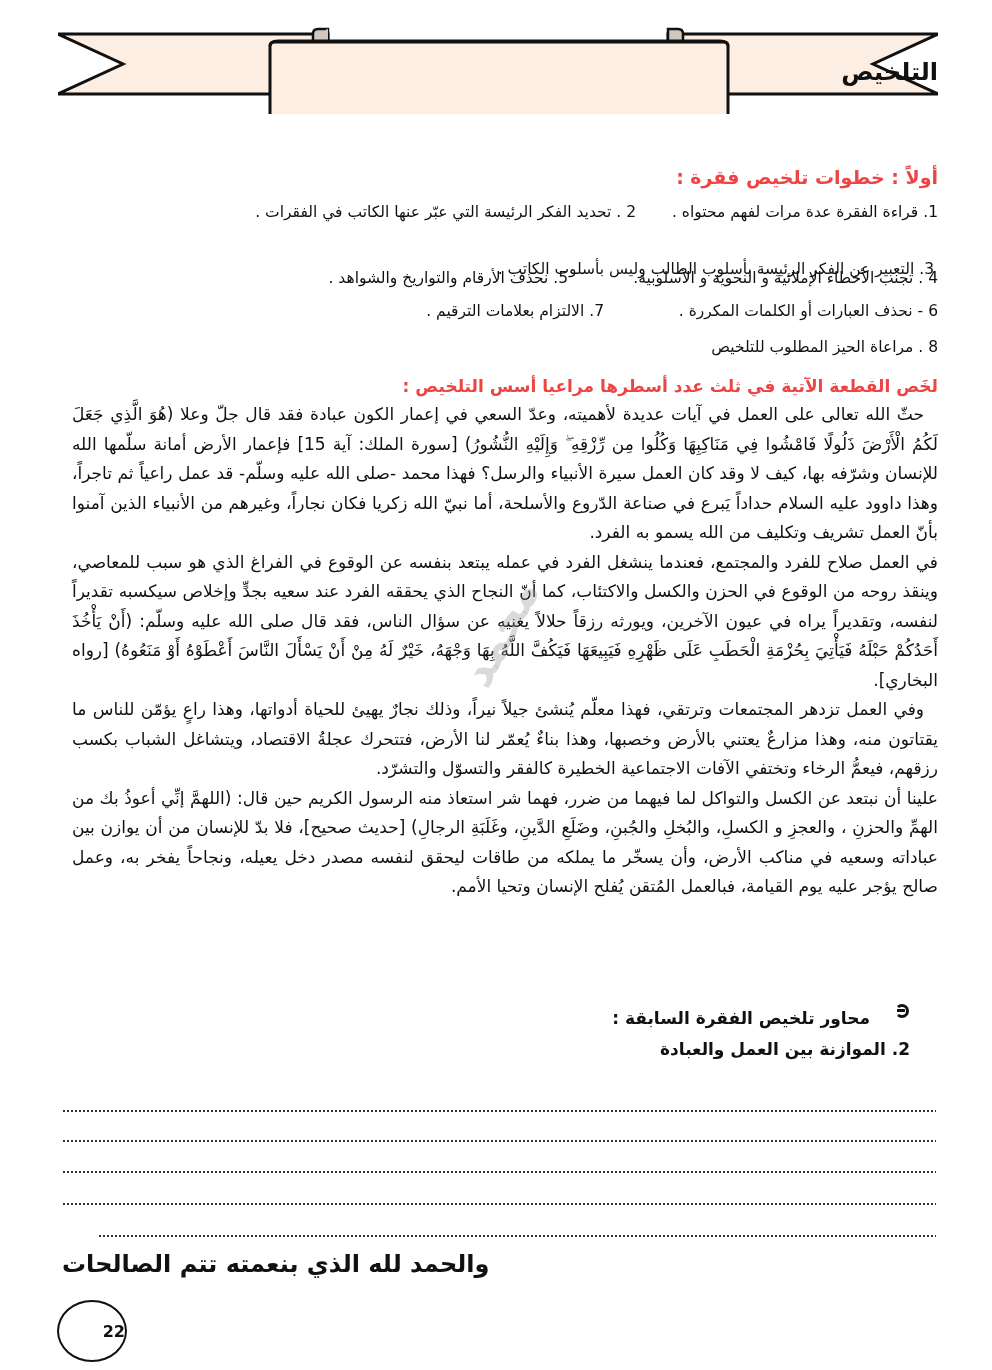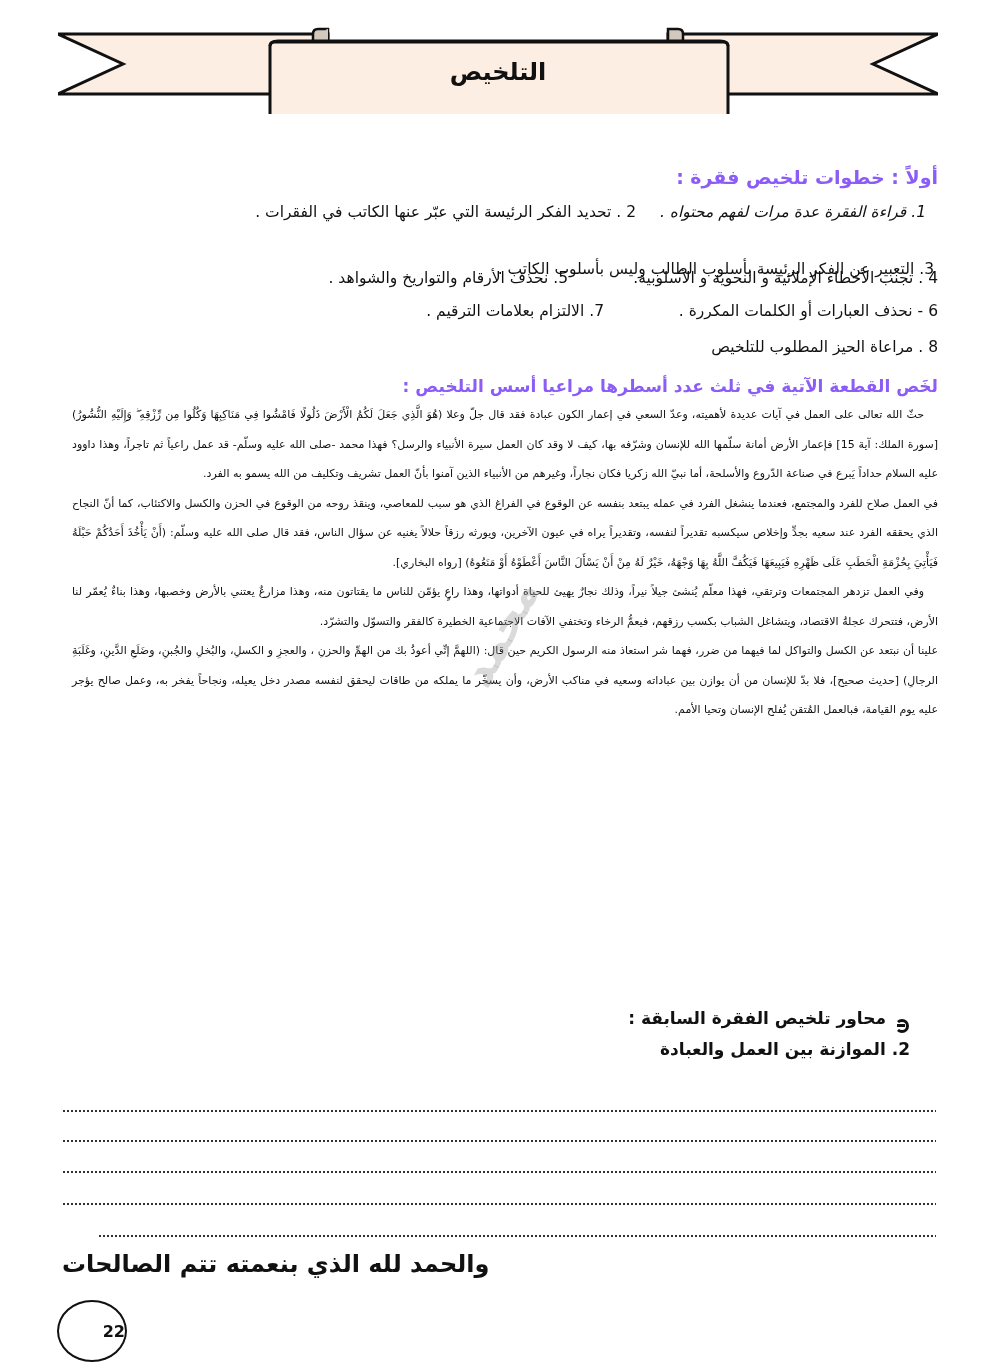--- a/index.html
+++ b/index.html
@@ -1,39 +1,39 @@
 <!DOCTYPE html>
 <html><head>
 <meta charset="utf-8">
 <style>
   * { box-sizing: border-box; margin: 0; padding: 0; }
   html, body { width: 992px; height: 1370px; background: #ffffff; overflow: hidden; }
   body { position: relative; font-family: "DejaVu Sans", sans-serif; color: #111; }
 
   .banner { position: absolute; left: 58px; top: 14px; width: 880px; height: 100px; }
   .banner-title {
-    position: absolute; left: 0; right: 0; top: 44px; text-align: center;
+    position: absolute; left: 0; right: 0; top: 44px; text-align: right;
     font-size: 24px; font-weight: bold; color: #111; direction: rtl;
   }
 
   .page { position: absolute; left: 60px; top: 0; width: 878px; direction: rtl; text-align: right; }
 
-  .h-red { position: absolute; right: 0; color: #8b5cf6; font-weight: bold; font-size: 19px; white-space: nowrap; }
+  .h-red { position: absolute; right: 0; color: #ef4444; font-weight: bold; font-size: 19px; white-space: nowrap; }
   .step-row { position: absolute; right: 0; left: 0; font-size: 15.5px; white-space: nowrap; height: 30px; }
   .step-row span { position: absolute; top: 0; }
 
   .passage {
     position: absolute; right: 0; left: 12px;
-    font-size: 11px; line-height: 29.5px; text-align: justify; text-align-last: right;
+    font-size: 17px; line-height: 29.5px; text-align: justify; text-align-last: right;
   }
   .passage p { margin: 0; }
   .passage .indent { text-indent: 14px; }
 
   .axes { position: absolute; right: 28px; left: 70px; font-size: 17px; font-weight: bold; line-height: 31px; }
-  .axes .axes-head { display: flex; align-items: flex-end; gap: 8px; }
+  .axes .axes-head { display: flex; align-items: flex-start; gap: 24px; }
   .bullet-icon { display: inline-block; width: 16px; height: 16px; position: relative; }
   .bullet-icon::before {
     content: ""; position: absolute; inset: 1px; border: 3px solid #111; border-radius: 50%;
     border-left-color: transparent;
   }
   .bullet-icon::after {
     content: ""; position: absolute; left: 3px; top: 6px; width: 8px; height: 3px; background: #111;
   }
 
   .dot-line {
@@ -71,21 +71,21 @@
     <path d="M212,32 Q212,27 220,27 L662,27 Q670,27 670,32" fill="none" stroke="#111" stroke-width="3"></path>
   </svg>
   <div class="banner-title">التلخيص</div>
 </div>
 
 <div class="page">
 
   <div class="h-red" style="top:166px;">أولاً : خطوات تلخيص فقرة :</div>
 
   <div class="step-row" style="top:203px;">
-    <span style="right:12px;font-style:italic;">1. قراءة الفقرة عدة مرات لفهم محتواه .</span>
+    <span style="right:0;">1. قراءة الفقرة عدة مرات لفهم محتواه .</span>
     <span style="right:302px;">2 . تحديد الفكر الرئيسة التي عبّر عنها الكاتب في الفقرات .</span>
   </div>
   <div class="step-row" style="top:236px;">
     <span style="right:4px;margin-top:24px;">3. التعبير عن الفكر الرئيسة بأسلوب الطالب وليس بأسلوب الكاتب .</span>
   </div>
   <div class="step-row" style="top:269px;">
     <span style="right:0;">4 . تجنب الأخطاء الإملائية و النحوية و الأسلوبية.</span>
     <span style="right:370px;">5. نحذف الأرقام والتواريخ والشواهد .</span>
   </div>
   <div class="step-row" style="top:302px;">

